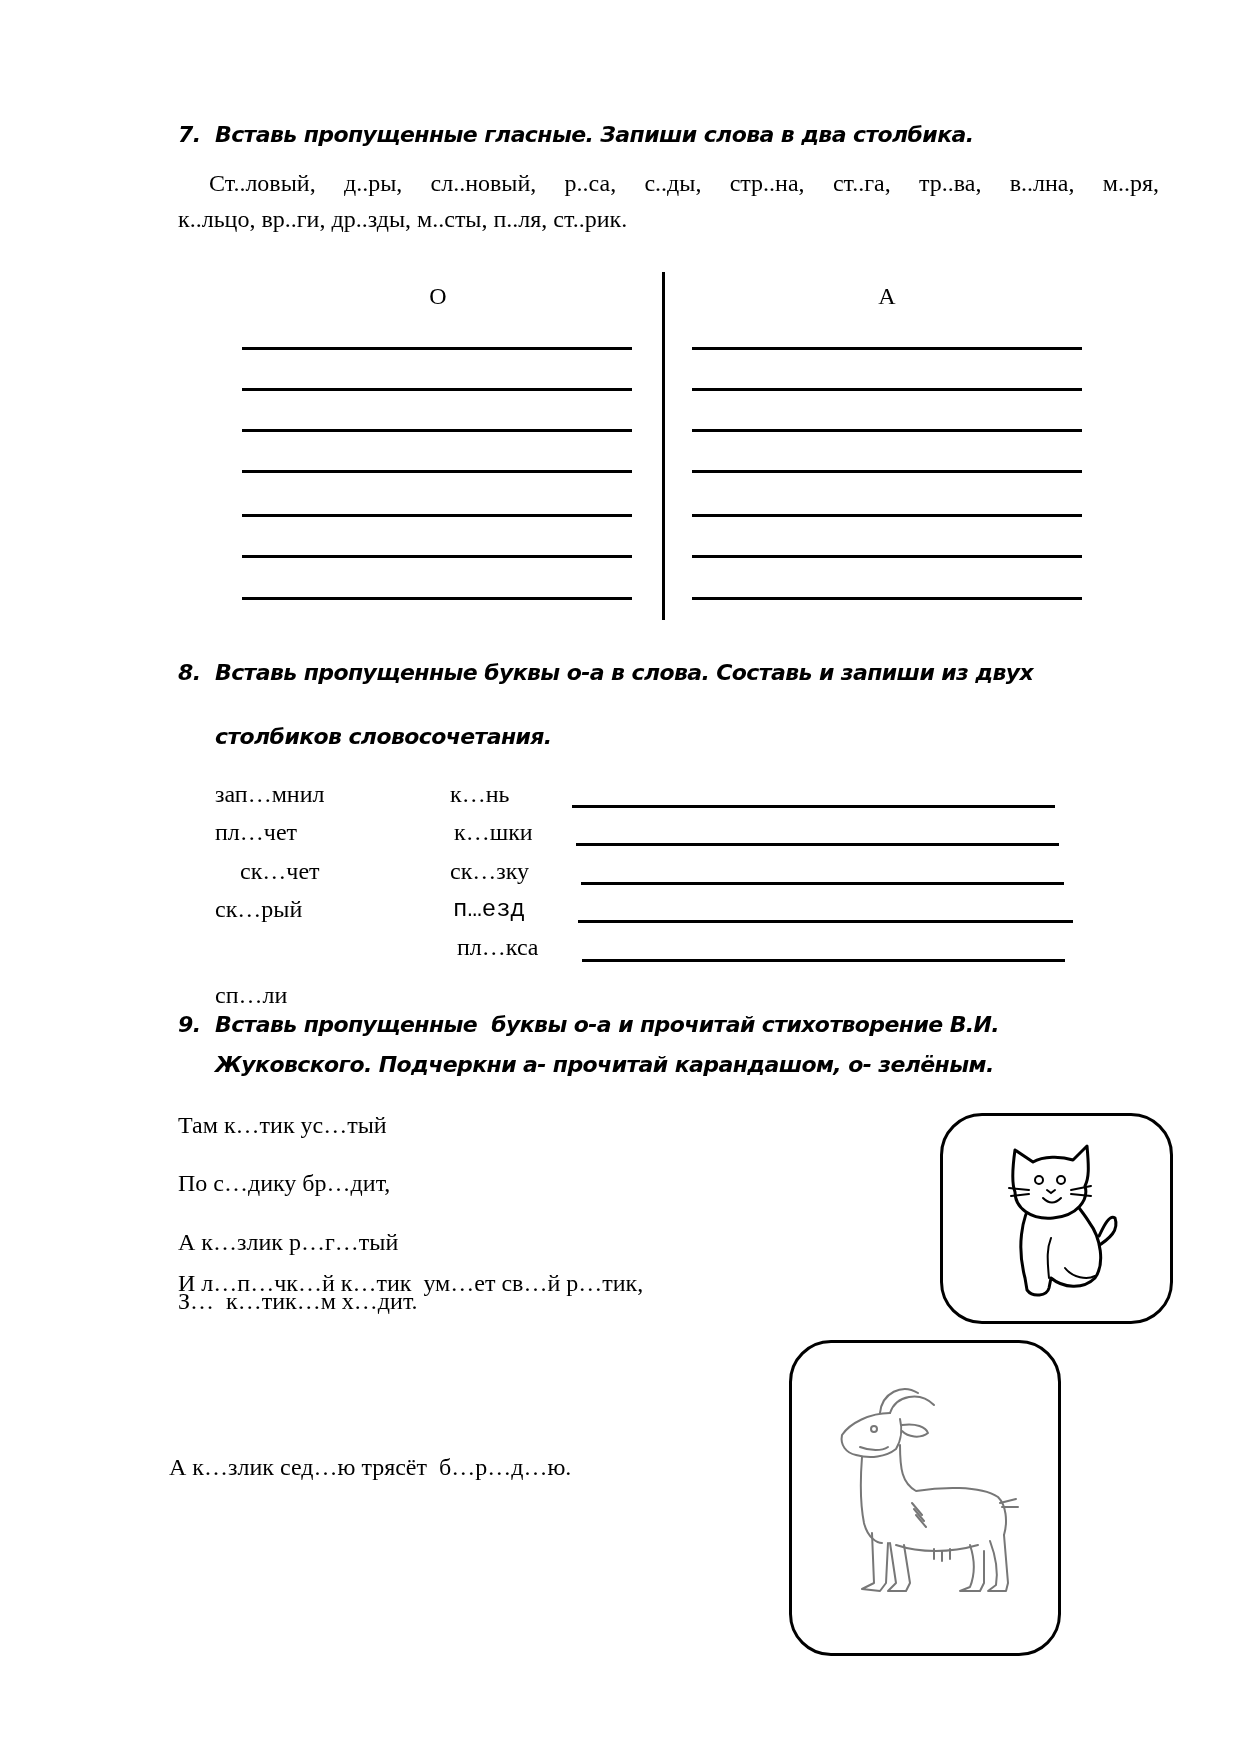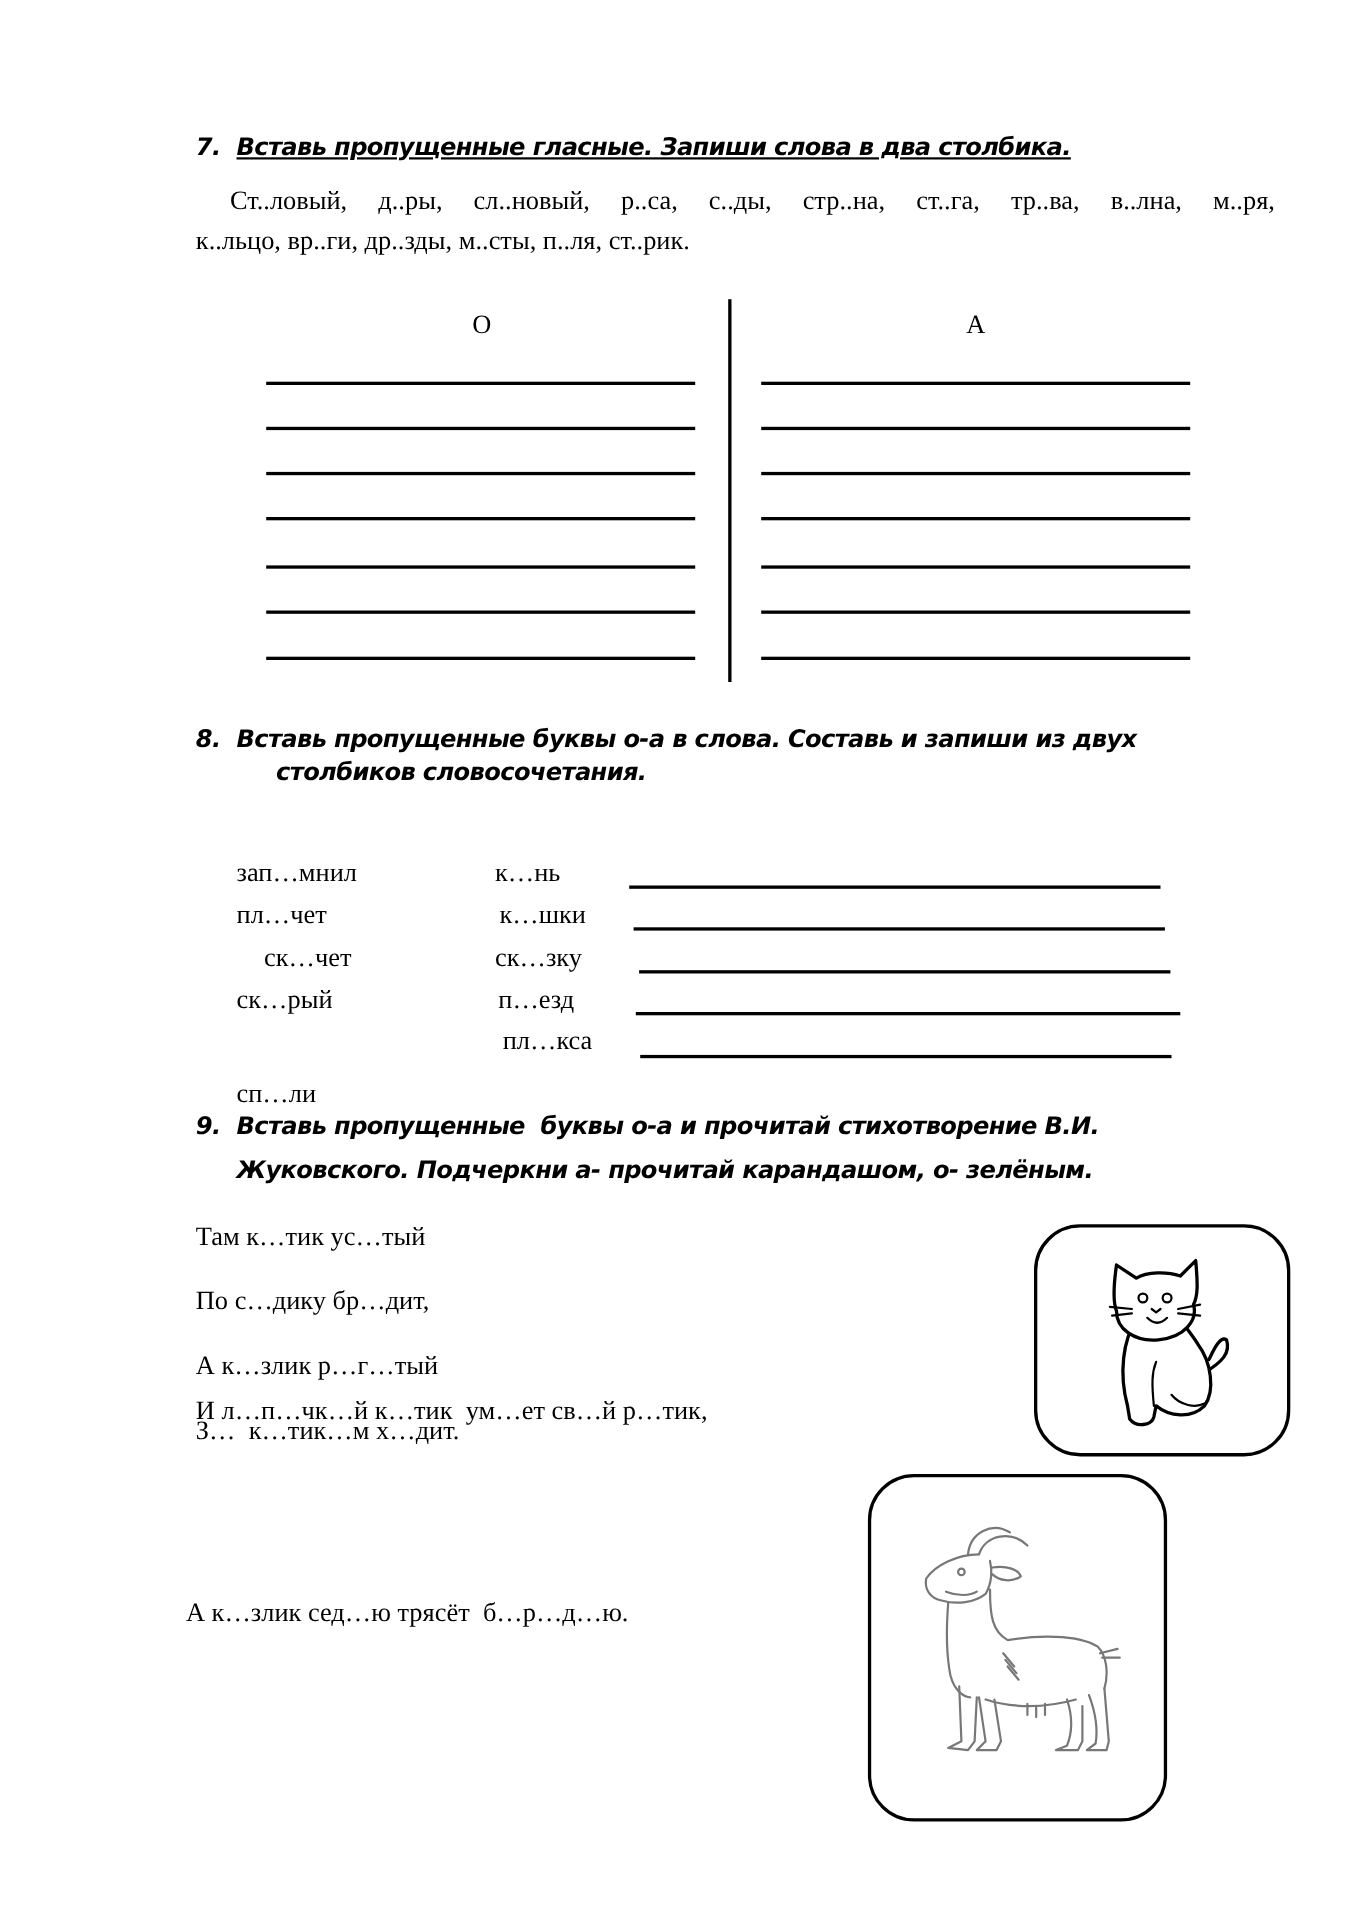--- a/index.html
+++ b/index.html
@@ -17,21 +17,21 @@
   .vline { position: absolute; width: 3px; background: #000; }
   .pic-frame {
     position: absolute; border: 3px solid #000; border-radius: 42px; background: #fff;
     box-sizing: border-box;
   }
   .pic-frame svg { position: absolute; }
 </style>
 </head>
 <body>
 
-<div class="abs task-head" style="left:178px; top:122px;text-decoration:underline;">
+<div class="abs task-head" style="left:178px; top:122px;">
   <span class="task-num">7.</span><span>Вставь пропущенные гласные. Запиши слова в два столбика.</span>
 </div>
 
 <div class="abs serif" style="left:209px; top:170px; width:950px; text-align:justify; text-align-last:justify;">Ст..ловый, д..ры, сл..новый, р..са, с..ды, стр..на, ст..га, тр..ва, в..лна, м..ря,</div>
 <div class="abs serif" style="left:178px; top:206px;">к..льцо, вр..ги, др..зды, м..сты, п..ля, ст..рик.</div>
 
 <div class="abs serif" style="left:427px; top:283px; width:22px; text-align:center;">О</div>
 <div class="abs serif" style="left:876px; top:283px; width:22px; text-align:center;">А</div>
 
 <div class="vline" style="left:662px; top:272px; height:348px;"></div>
@@ -48,36 +48,36 @@
 <div class="line" style="left:692px; top:388px; width:390px;"></div>
 <div class="line" style="left:692px; top:429px; width:390px;"></div>
 <div class="line" style="left:692px; top:470px; width:390px;"></div>
 <div class="line" style="left:692px; top:514px; width:390px;"></div>
 <div class="line" style="left:692px; top:555px; width:390px;"></div>
 <div class="line" style="left:692px; top:597px; width:390px;"></div>
 
 <div class="abs task-head" style="left:178px; top:660px;">
   <span class="task-num">8.</span><span>Вставь пропущенные буквы о-а в слова. Составь и запиши из двух</span>
 </div>
-<div class="abs task-head" style="left:215px; top:690px;margin-left:36px;">столбиков словосочетания.</div>
+<div class="abs task-head" style="left:215px; top:724px;">столбиков словосочетания.</div>
 
 <div class="abs serif" style="left:215px; top:781px;">зап…мнил</div>
 <div class="abs serif" style="left:450px; top:781px;">к…нь</div>
 <div class="line" style="left:572px; top:805px; width:483px;"></div>
 
 <div class="abs serif" style="left:215px; top:819px;">пл…чет</div>
 <div class="abs serif" style="left:454px; top:819px;">к…шки</div>
 <div class="line" style="left:576px; top:843px; width:483px;"></div>
 
 <div class="abs serif" style="left:215px; top:858px;margin-left:25px;">ск…чет</div>
 <div class="abs serif" style="left:450px; top:858px;">ск…зку</div>
 <div class="line" style="left:581px; top:882px; width:483px;"></div>
 
 <div class="abs serif" style="left:215px; top:896px;">ск…рый</div>
-<div class="abs serif" style="left:453px; top:896px;">п…езд</div>
+<div class="abs serif" style="left:453px; top:896px;font-family:Liberation Mono, monospace;">п…езд</div>
 <div class="line" style="left:578px; top:920px; width:495px;"></div>
 
 <div class="abs serif" style="left:215px; top:934px;margin-top:48px;">сп…ли</div>
 <div class="abs serif" style="left:457px; top:934px;">пл…кса</div>
 <div class="line" style="left:582px; top:959px; width:483px;"></div>
 
 <div class="abs task-head" style="left:178px; top:1012px;">
   <span class="task-num">9.</span><span style="white-space:pre;">Вставь пропущенные  буквы о-а и прочитай стихотворение В.И.</span>
 </div>
 <div class="abs task-head" style="left:215px; top:1052px;">Жуковского. Подчеркни а- прочитай карандашом, о- зелёным.</div>

